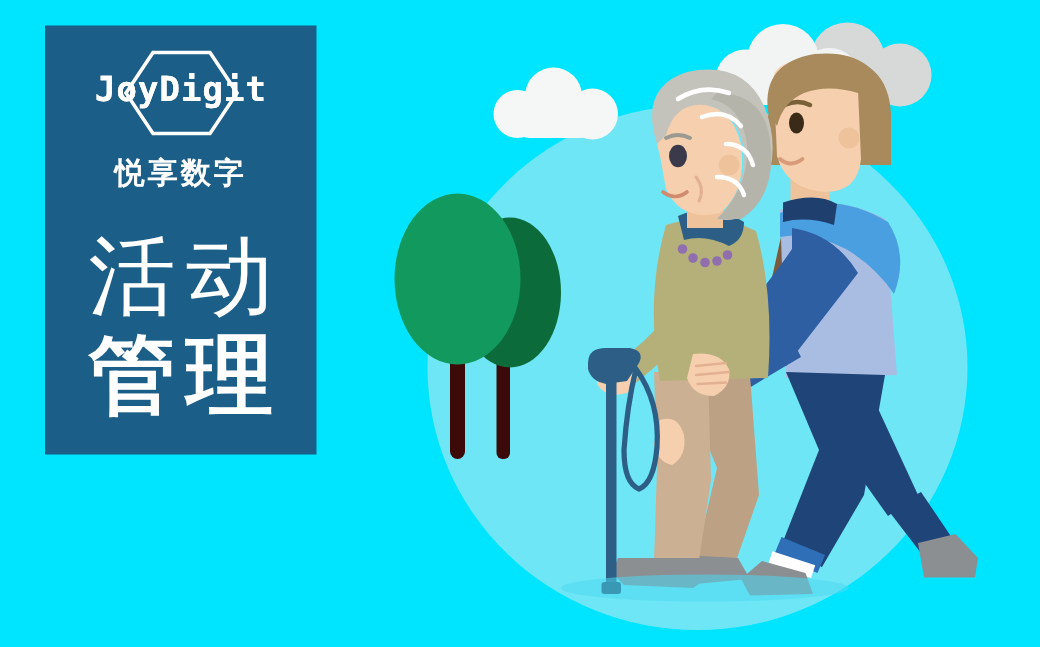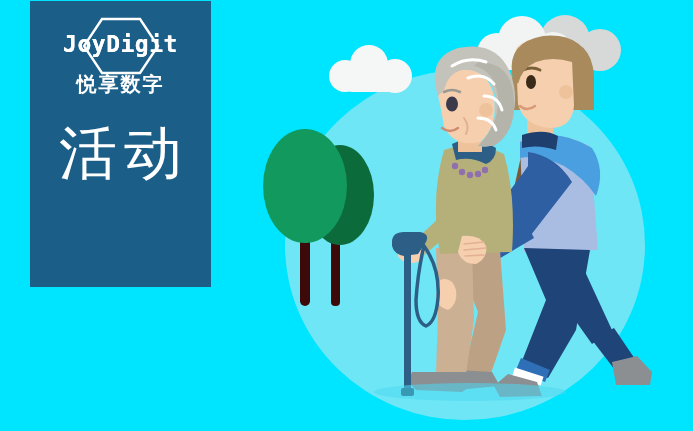--- a/index.html
+++ b/index.html
@@ -18,21 +18,21 @@
   }
   
   #illustration{
     position:absolute;
     left:0;top:0;
     width:693px;height:431px;
   }
   
   #banner{
     position:absolute;
-    left:30px;top:1px;
+    left:30px;top:17px;
     width:181px;height:286px;
     background:#1b5e87;
     display:flex;
     flex-direction:column;
     align-items:center;
     box-sizing:border-box;
     padding-top:17px;
   }
   #logo-block{
     position:relative;
@@ -46,21 +46,21 @@
     color:#ffffff;
     font-family:"DejaVu Sans Mono","Liberation Mono",monospace;
     font-size:23px;
     font-weight:bold;
     letter-spacing:0.5px;
     line-height:1;
     white-space:nowrap;
     text-shadow:0 0 0 #fff;
   }
   #logo-sub{
-    margin-top:4px;
+    margin-top:20px;
     color:#ffffff;
     font-size:20px;
     font-weight:bold;
     letter-spacing:2px;
     line-height:1;
     white-space:nowrap;
   }
   #title-block{
     margin-top:26px;
     display:flex;
@@ -230,17 +230,18 @@
       <svg id="logo-hex" width="78" height="58" viewBox="0 0 78 58" xmlns="http://www.w3.org/2000/svg">
         <polygon points="20,2 58,2 76,29 58,56 20,56 2,29" fill="none" stroke="#ffffff" stroke-width="2.4"></polygon>
       </svg>
       <span id="logo-word">JoyDigit</span>
     </div>
 
     <div id="logo-sub">悦享数字</div>
 
     <div id="title-block">
       <div class="title-line">活动</div>
+      <div class="title-line bold">管理</div>
     </div>
 
   </div>
 
 </div>
 
 </body></html>

